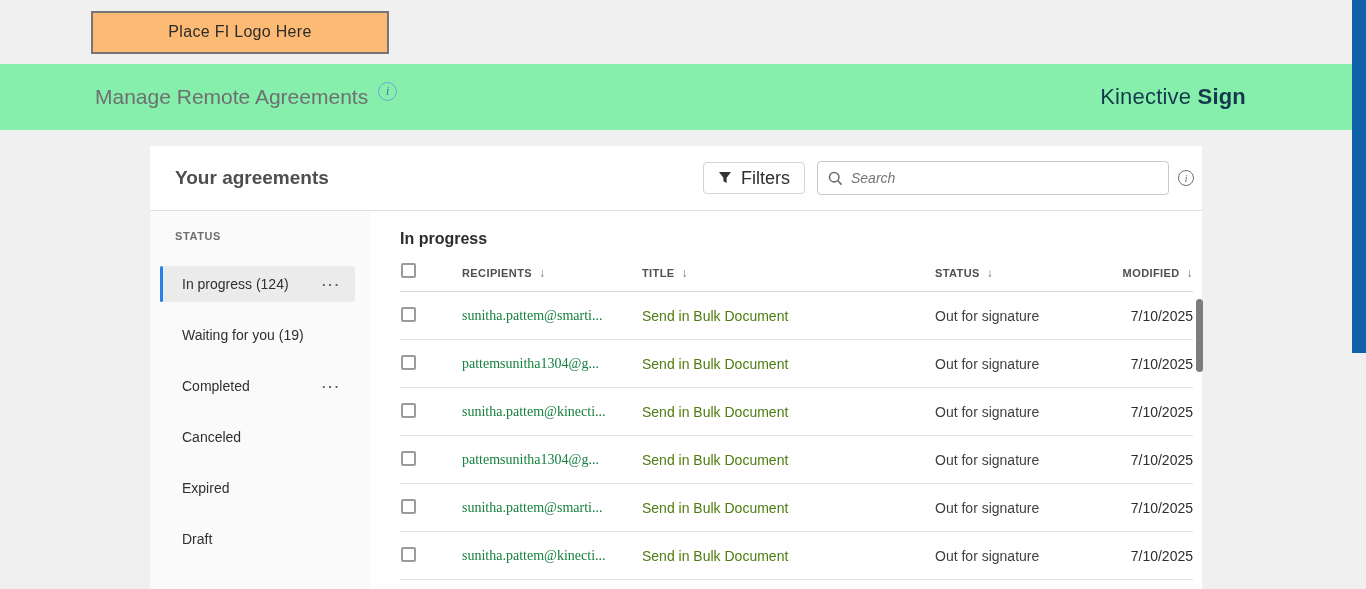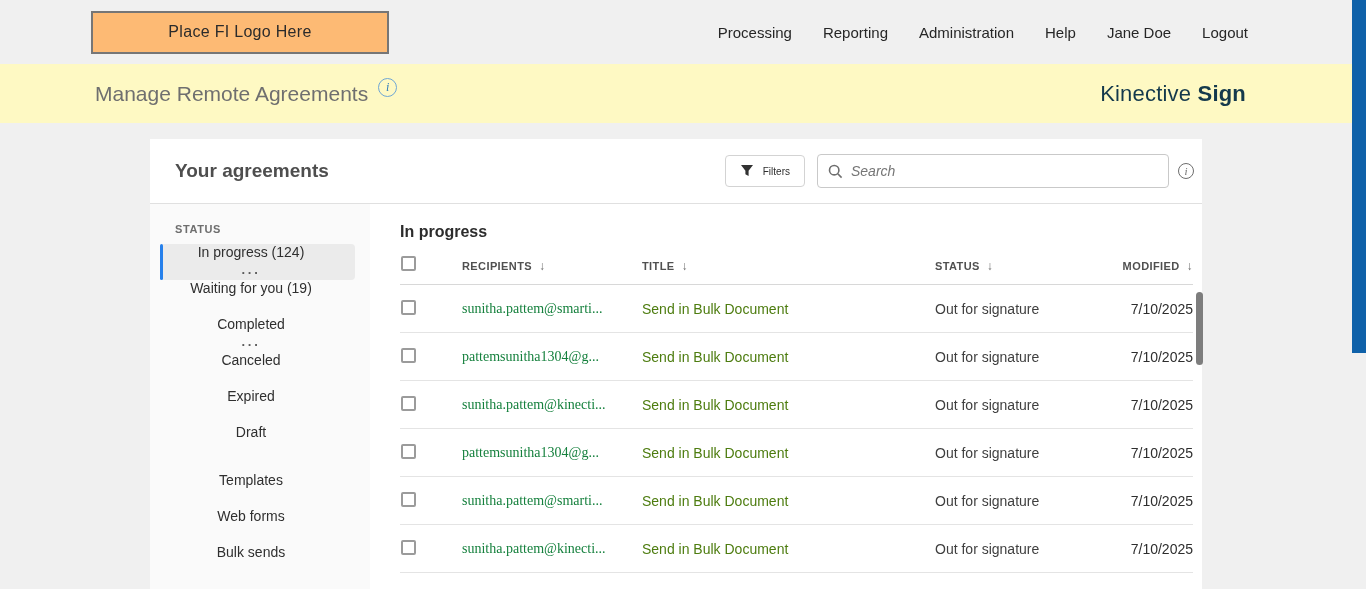--- a/index.html
+++ b/index.html
@@ -27,21 +27,21 @@
   .topnav {
     margin-left:auto; margin-right:118px;
     display:flex; align-items:center; gap:31px;
   }
   .topnav a {
     font-size:15px; color:#262626; text-decoration:none; cursor:pointer; white-space:nowrap;
   }
 
   
   .header-band {
-    height:59px; background:#fef9c3;
+    height:66px; background:#86efac;
     display:flex; align-items:center;
     padding:0 120px 0 95px;
   }
   .page-title { font-size:21px; color:#6f6f6f; font-weight:400; }
   .info-circle {
     display:inline-flex; align-items:center; justify-content:center;
     border-radius:50%; font-family:"Liberation Serif", serif; font-style:italic;
     cursor:pointer; flex:none;
   }
   .info-blue {
@@ -58,21 +58,21 @@
     background:#ffffff;
   }
   .panel-header {
     display:flex; align-items:center; height:65px;
     padding:0 8px 0 25px; border-bottom:1px solid #e0e0e0;
   }
   .panel-title { font-size:19px; font-weight:700; color:#4e4e4e; flex:1; }
   .filters-btn {
     display:flex; align-items:center; gap:9px; height:32px; padding:0 14px;
     background:#fff; border:1px solid #d3d3d3; border-radius:4px;
-    font-size:10px; color:#2e2e2e; cursor:pointer; flex:none;
+    font-size:18px; color:#2e2e2e; cursor:pointer; flex:none;
   }
   .search-box {
     display:flex; align-items:center; width:352px; height:34px;
     border:1px solid #c9c9c9; border-radius:4px; background:#fff;
     margin:0 9px 0 12px; padding:0 10px; flex:none;
   }
   .search-box svg { flex:none; margin-right:8px; }
   .search-box input {
     border:none; outline:none; flex:1; font-size:14px; color:#333;
     font-family:"Liberation Sans", sans-serif; background:transparent;
@@ -84,24 +84,24 @@
 
   .panel-body { display:flex; height:395px; }
 
   
   .sidebar { width:220px; background:#fafafa; padding-top:8px; flex:none; }
   .section-label {
     padding:11px 0 9px 25px; font-size:11px; font-weight:700;
     color:#6e6e6e; letter-spacing:.6px;
   }
   .side-item {
-    position:relative; height:36px; margin:0 15px 0 10px;
+    position:relative; height:36px; margin:15px 15px 0 10px;
     display:flex; align-items:center; justify-content:space-between;
-    padding:0 14px 0 1px; border-radius:4px;
-    font-size:14px; color:#2f2f2f; cursor:pointer; white-space:nowrap;flex-direction:column;
+    padding:0 14px 0 22px; border-radius:4px;
+    font-size:14px; color:#2f2f2f; cursor:pointer; white-space:nowrap;
   }
   .side-item.selected { background:#ebebeb; }
   .side-item .sel-bar {
     display:none; position:absolute; left:0; top:0; bottom:0; width:3px;
     background:#2680eb; border-radius:2px;
   }
   .side-item.selected .sel-bar { display:block; }
   .side-item .dots {
     visibility:hidden; color:#5a5a5a; font-weight:700; font-size:13px;
     letter-spacing:2px; cursor:pointer;
@@ -147,34 +147,20 @@
   }
   .browser-scroll-thumb { width:14px; height:353px; background:#0f61a9; cursor:grab; }
 </style>
 </head>
 <body>
 
 <div class="topbar">
   <div class="logo-box">
     <span>Place FI Logo Here</span>
   </div>
-  <div class="topnav">
-
-      <a>Processing</a>
-
-      <a>Reporting</a>
-
-      <a>Administration</a>
-
-      <a>Help</a>
-
-      <a>Jane Doe</a>
-
-      <a>Logout</a>
-    </div>
 </div>
 
 <div class="header-band">
   <span class="page-title">Manage Remote Agreements</span>
   <span class="info-circle info-blue">i</span>
   <span class="brand"><span>Kinective</span>&nbsp;<b>Sign</b></span>
 </div>
 
 <div class="page-area">
   <div class="panel">

